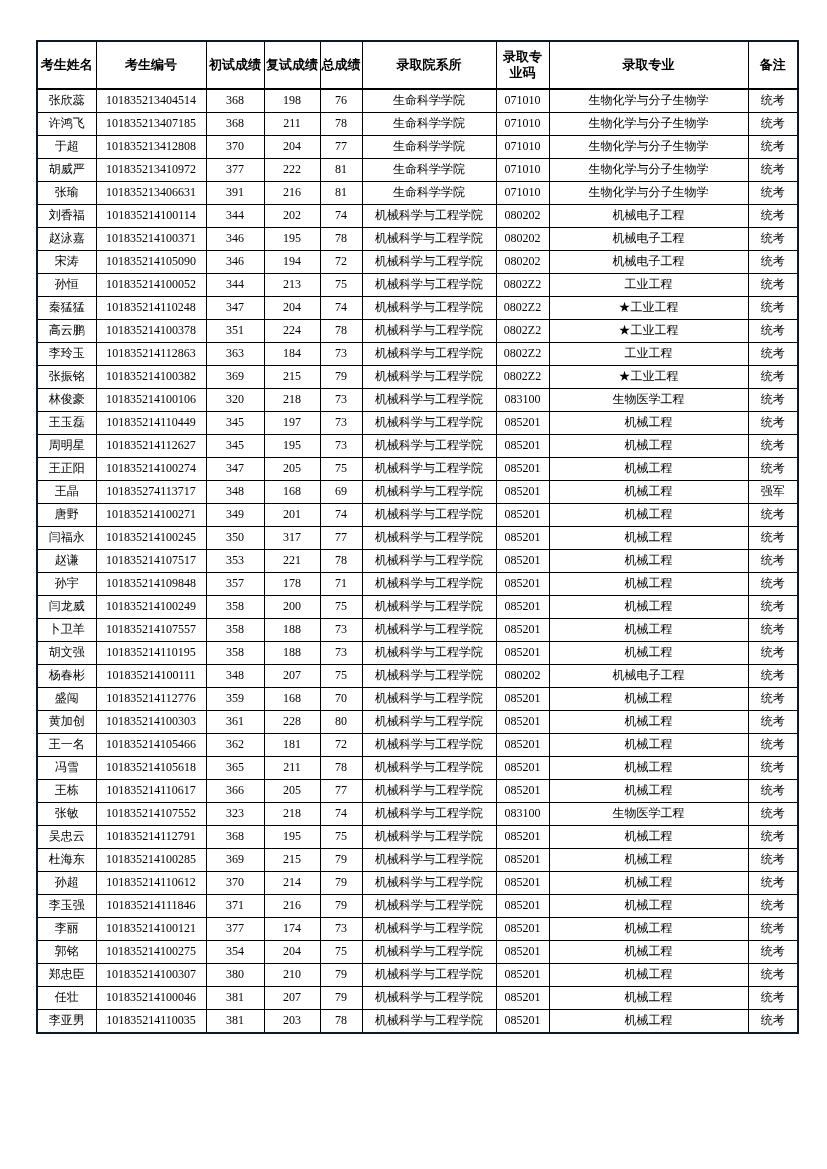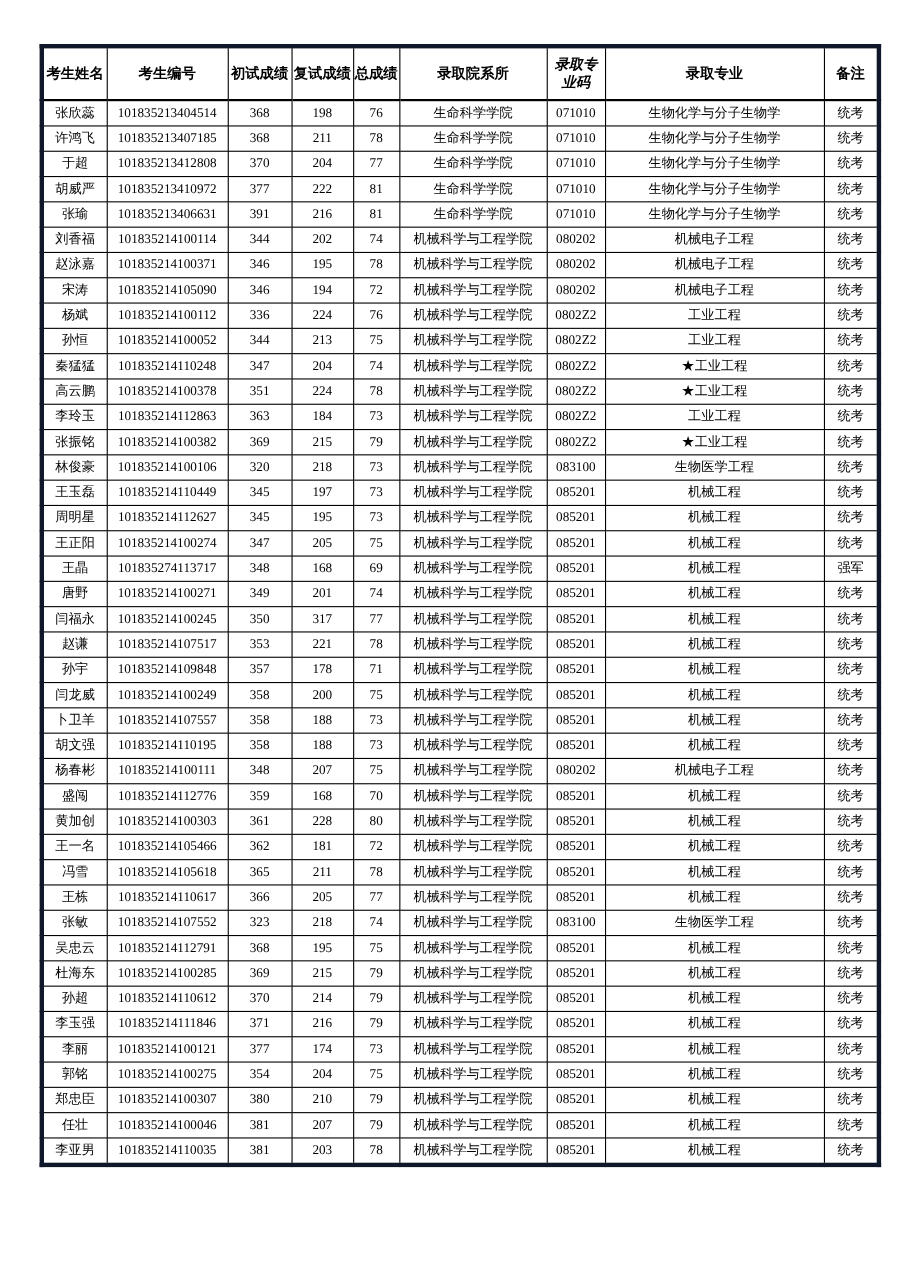--- a/index.html
+++ b/index.html
@@ -15,21 +15,21 @@
     color: #000000;
   }
   .sheet {
     position: absolute;
     left: 36px;
     top: 40px;
   }
   table.admission {
     border-collapse: collapse;
     table-layout: fixed;
-    border: 4px solid #0f172a;
+    border: 2px solid #0f172a;
     padding-left: 37px;
   }
   table.admission th,
   table.admission td {
     border: 1px solid #000000;
     padding: 0 1px;
     text-align: center;
     vertical-align: middle;
     overflow: visible;
     white-space: nowrap;
@@ -38,21 +38,20 @@
   }
   table.admission thead th {
     font-weight: bold;
     font-size: 13px;
     height: 46px;
     border-bottom: 2px solid #000000;
   }
   table.admission thead th.wrap {
     white-space: normal;
     line-height: 1.2;
-    font-style: italic;
   }
   table.admission tbody td {
     height: 22px;
   }
   table.admission td.num {
     letter-spacing: 0px;
   }
 </style>
 </head>
 <body>
@@ -166,31 +165,20 @@
           <td class="num">101835214105090</td>
           <td class="num">346</td>
           <td class="num">194</td>
           <td class="num">72</td>
           <td>机械科学与工程学院</td>
           <td class="num">080202</td>
           <td>机械电子工程</td>
           <td>统考</td>
         </tr>
         <tr>
-          <td>杨斌</td>
-          <td class="num">101835214100112</td>
-          <td class="num">336</td>
-          <td class="num">224</td>
-          <td class="num">76</td>
-          <td>机械科学与工程学院</td>
-          <td class="num">0802Z2</td>
-          <td>工业工程</td>
-          <td>统考</td>
-        </tr>
-        <tr>
           <td>孙恒</td>
           <td class="num">101835214100052</td>
           <td class="num">344</td>
           <td class="num">213</td>
           <td class="num">75</td>
           <td>机械科学与工程学院</td>
           <td class="num">0802Z2</td>
           <td>工业工程</td>
           <td>统考</td>
         </tr>

